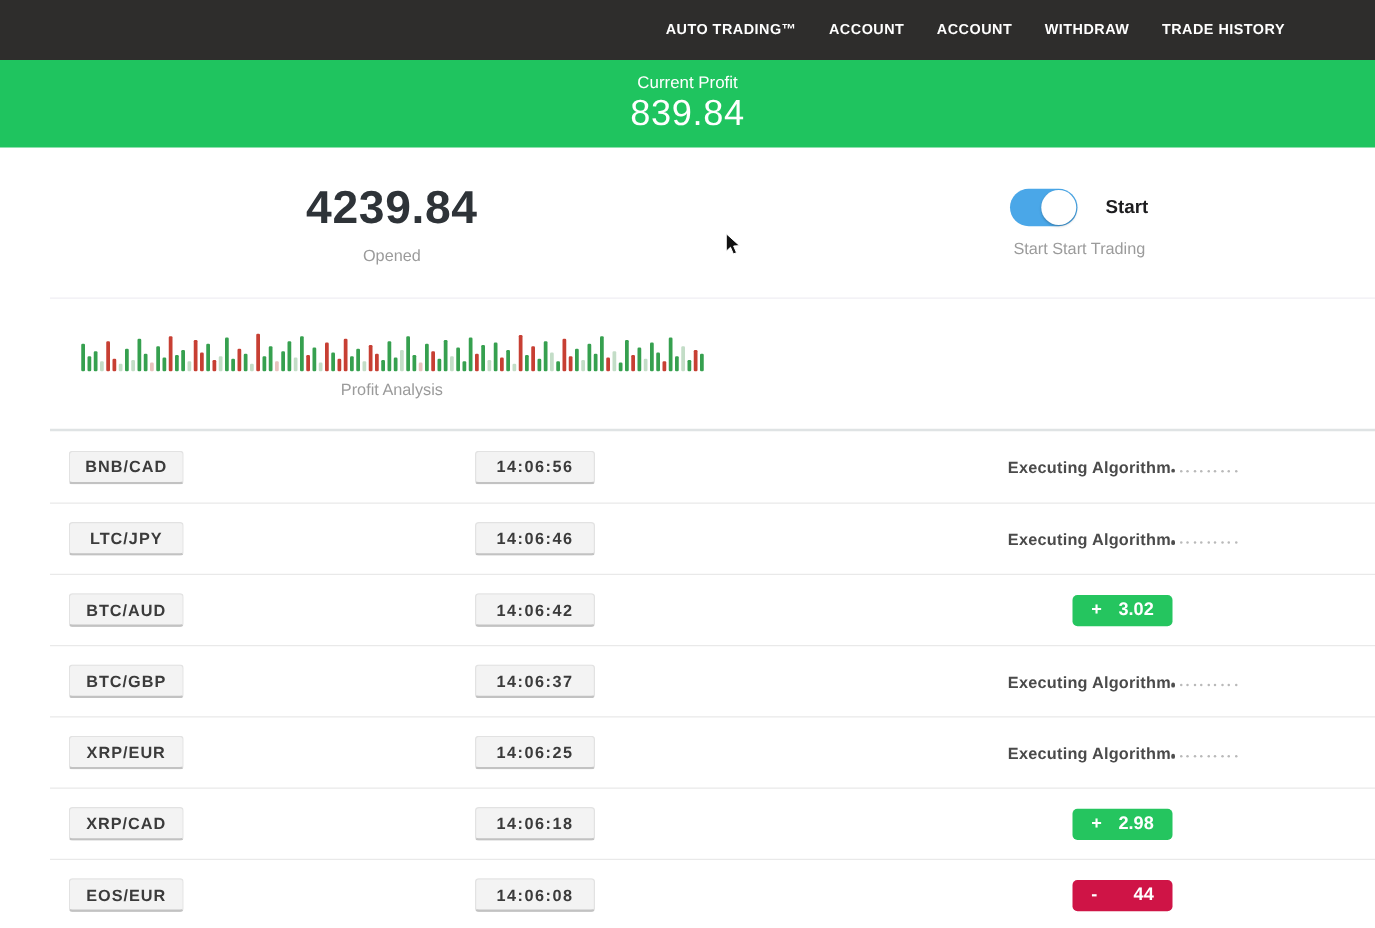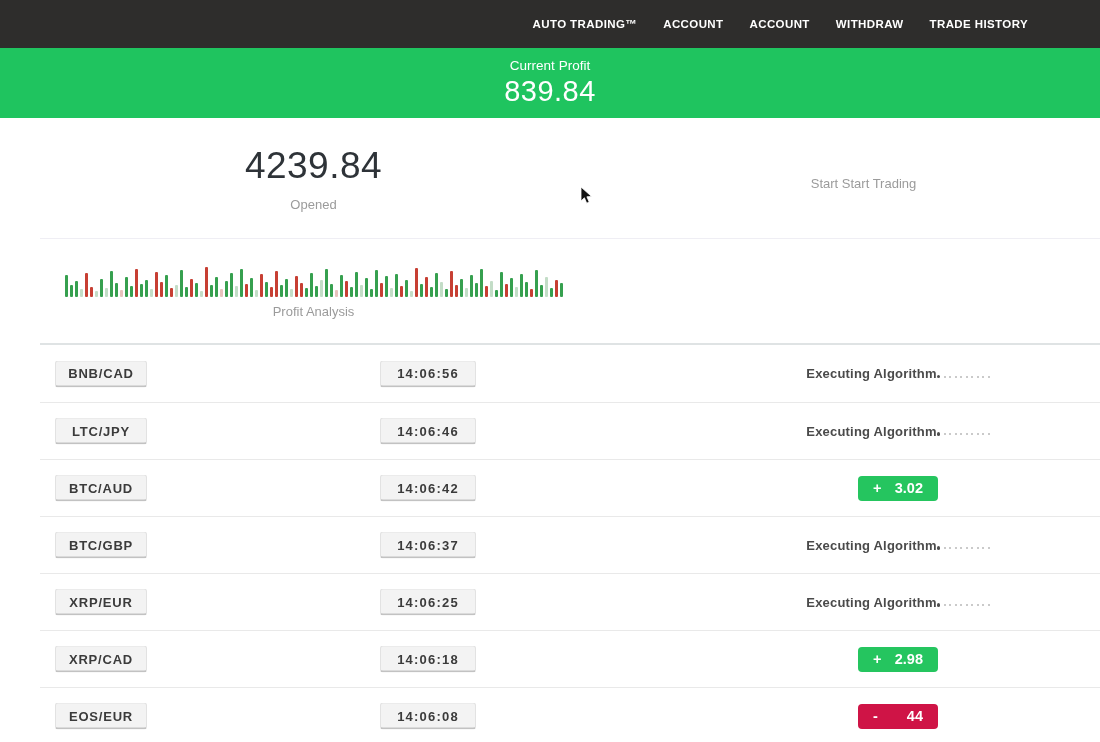--- a/index.html
+++ b/index.html
@@ -16,21 +16,21 @@
   .banner { height:70px; background:var(--banner-green); color:#fff;
     display:flex; flex-direction:column; align-items:center; justify-content:center; }
   .banner .banner-label { font-size:13.5px; margin-bottom:2px; }
   .banner .banner-value { font-size:29px; font-weight:normal; letter-spacing:.5px; }
 
   
   .stat-row { display:flex; }
   .balance-row { height:120px; }
   .col-left  { width:57%; display:flex; flex-direction:column; align-items:center; justify-content:center; }
   .col-right { width:43%; display:flex; flex-direction:column; align-items:center; justify-content:center; }
-  .big-number { font-size:37px; font-weight:normal; color:#2e3338; letter-spacing:.5px;text-align:center; }
+  .big-number { font-size:37px; font-weight:bold; color:#2e3338; letter-spacing:.5px;text-align:center; }
   .caption { font-size:13px; color:#9b9b9b; margin-top:10px; }
 
   .toggle-wrap { display:flex; align-items:center; gap:22px; }
   .toggle { width:54px; height:30px; border-radius:15px; background:var(--toggle-blue);
     position:relative; cursor:pointer; flex:0 0 auto; }
   .toggle .knob { position:absolute; top:1px; right:1px; width:28px; height:28px;
     border-radius:50%; background:#fff; box-shadow:0 1px 2px rgba(0,0,0,.25); }
   .toggle-label { font-size:15px; font-weight:bold; color:#1d1d1f; }
 
   .hairline { height:1px; background:#efeef4; margin-left:40px; }
@@ -86,20 +86,26 @@
   <div class="banner-label">Current Profit</div>
   <div class="banner-value">839.84</div>
 </section>
 
 <section class="stat-row balance-row">
   <div class="col-left">
     <div class="big-number">4239.84</div>
     <div class="caption">Opened</div>
   </div>
   <div class="col-right">
+    <div class="toggle-wrap">
+      <div class="toggle">
+        <div class="knob"></div>
+      </div>
+      <div class="toggle-label">Start</div>
+    </div>
     <div class="caption">Start Start Trading</div>
   </div>
 </section>
 
 <div class="hairline"></div>
 
 <section class="stat-row market-row">
   <div class="col-left">
     <div class="bars">
         <div class="bar g" style="height: 22px;"></div>

